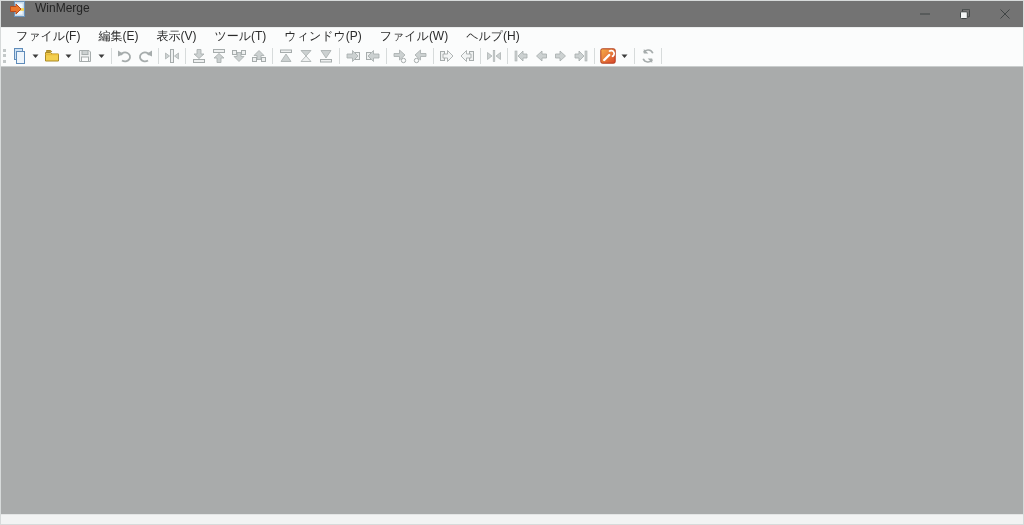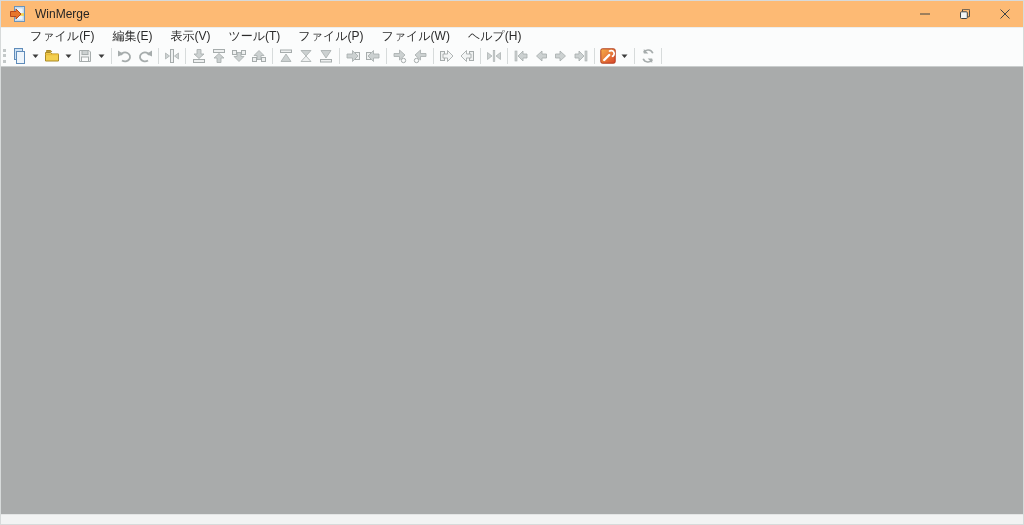--- a/index.html
+++ b/index.html
@@ -6,36 +6,36 @@
   html,body { width:1024px; height:525px; overflow:hidden; }
   body {
     font-family:"Liberation Sans","DejaVu Sans",sans-serif;
     font-size:12px; color:#1f1f1f; background:#ffffff;
     border:1px solid #d7dada;
   }
   .window { display:flex; flex-direction:column; width:1024px; height:525px; }
 
   
   .titlebar {
-    height:26px; background:#fdba74; display:flex; align-items:center;
+    height:26px; background:#737373; display:flex; align-items:flex-start;
     flex:0 0 auto;
   }
   .app-icon { width:16px; height:16px; margin-left:9px; flex:0 0 auto; }
   .title-text { margin-left:9px; font-size:12px; color:#242424; }
   .titlebar-spacer { flex:1 1 auto; }
   .win-btn {
     width:40px; height:26px; display:flex; align-items:center; justify-content:center;
     background:transparent; border:none; cursor:default;
   }
   .win-btn svg { display:block; }
 
   
   .menubar {
     height:19px; background:#fbfcfc; display:flex; align-items:center;
-    padding-left:20px; flex:0 0 auto; border-top:1px solid #eceeee;
+    padding-left:6px; flex:0 0 auto; border-top:1px solid #eceeee;
   }
   .menu-item {
     padding:1px 9px 2px 9px; font-size:12px; color:#2b2b2b; white-space:nowrap;
   }
 
   
   .toolbar {
     height:21px; background:#fbfcfc; display:flex; align-items:center;
     padding-left:1px; flex:0 0 auto; border-bottom:1px solid #c9cdcd;
   }
@@ -99,21 +99,21 @@
           </svg>
       </span>
     </button>
   </div>
 
   <div class="menubar">
     <div class="menu-item">ファイル(F)</div>
     <div class="menu-item">編集(E)</div>
     <div class="menu-item">表示(V)</div>
     <div class="menu-item">ツール(T)</div>
-    <div class="menu-item">ファイル(P)</div>
+    <div class="menu-item">ウィンドウ(P)</div>
     <div class="menu-item">ファイル(W)</div>
     <div class="menu-item">ヘルプ(H)</div>
   </div>
 
   <div class="toolbar" id="toolbar">
       <span class="tb-grip"></span>
       <button class="tb-btn" aria-disabled="false">
         <span class="icon-wrap">
           <svg viewBox="0 0 16 16" width="16" height="16">
             <rect x="3.5" y="0.5" width="8" height="11" fill="#cfe2f3" stroke="#5f8cba"></rect>

